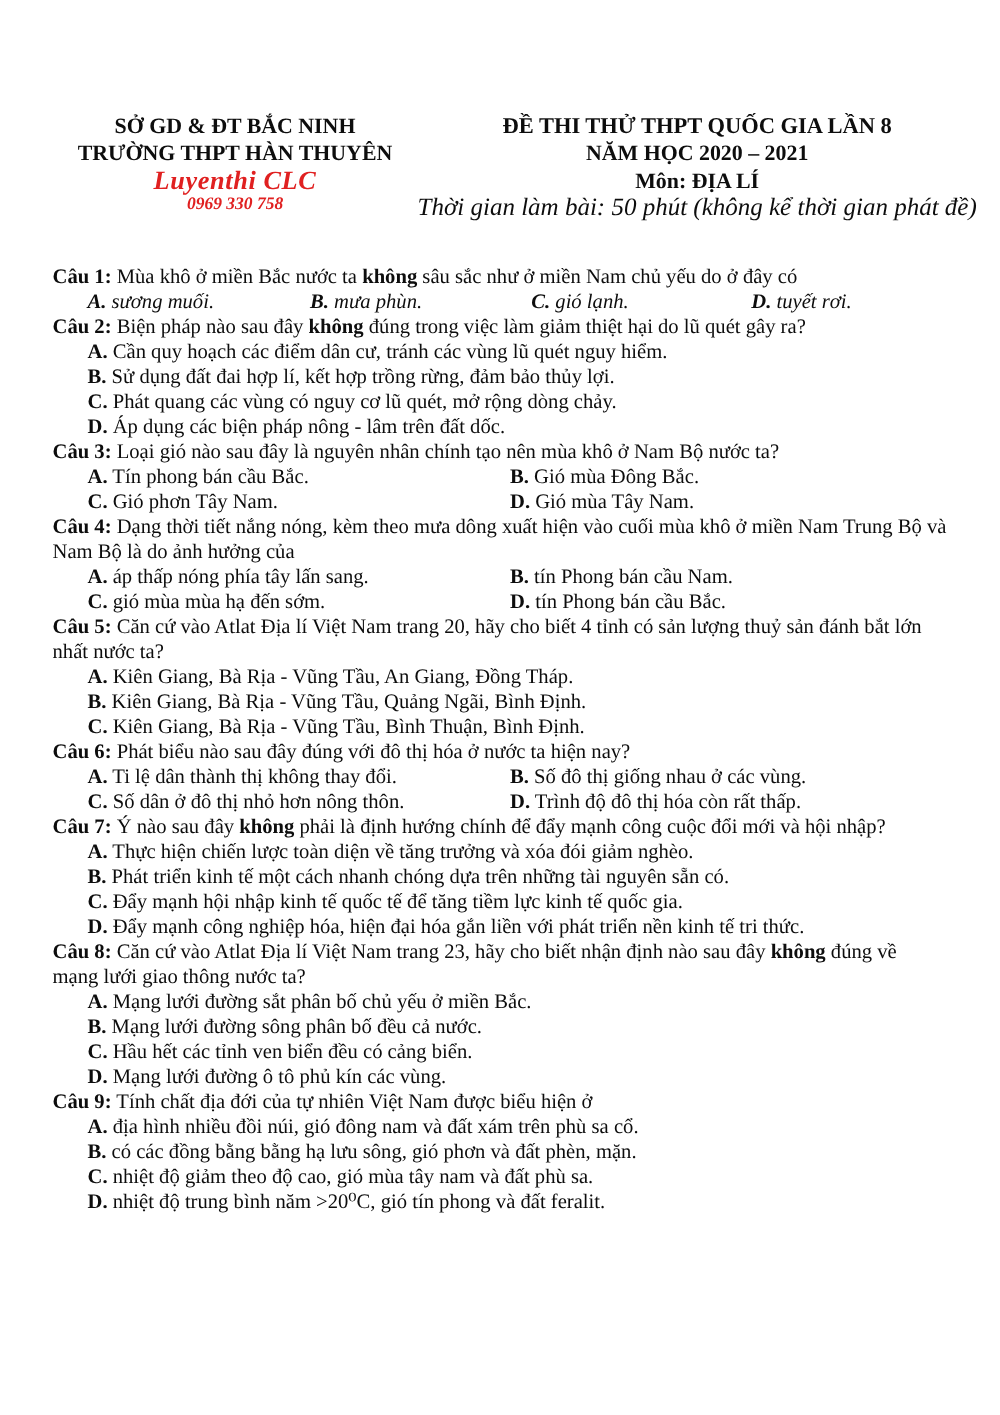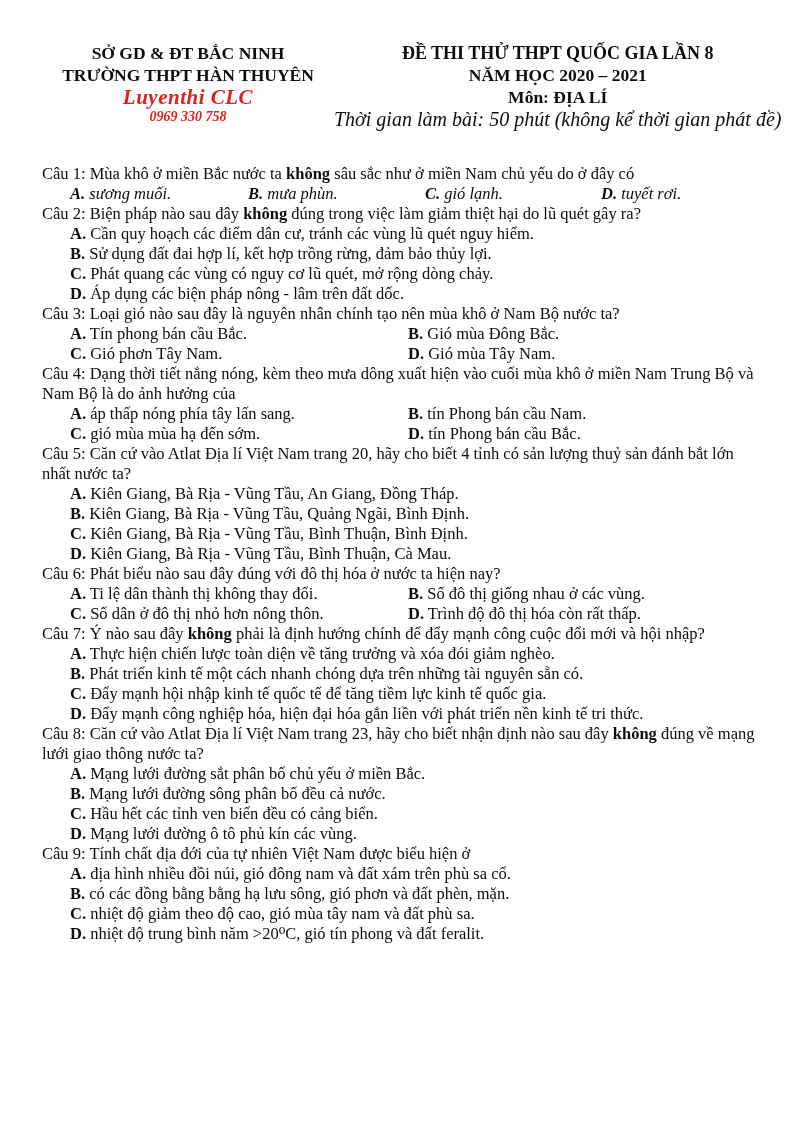--- a/index.html
+++ b/index.html
@@ -11,20 +11,21 @@
     width: 800px;
     height: 1132px;
     overflow: hidden;
     font-family: "Liberation Serif", "DejaVu Serif", serif;
     color: #0d0d0d;
   }
   .page {
     padding: 42px 42px 0 42px;
     box-sizing: border-box;
     width: 800px;
+    margin-top: 47px;
   }
   
   header.doc-header {
     display: flex;
     align-items: flex-start;
     margin-bottom: 34px;
   }
   .h-left {
     width: 292px;
     text-align: center;
@@ -69,21 +70,21 @@
     font-size: 20px;
     line-height: 22px;
     white-space: nowrap;
   }
   
   .questions {
     font-size: 16.5px;
     line-height: 20px;
   }
   .stem { padding: 0; }
-  .stem .qlabel { font-weight: normal; }
+  .stem .qlabel { font-weight: bold; }
   .options { padding-left: 28px; }
   .options.inline4 {
     display: grid;
     grid-template-columns: 178px 177px 176px 1fr;
     font-style: italic;
   }
   .options.cols2 {
     display: grid;
     grid-template-columns: 338px 1fr;
   }
@@ -146,21 +147,20 @@
           <div class="option"><b>C.</b> gió mùa mùa hạ đến sớm.</div>
           <div class="option"><b>D.</b> tín Phong bán cầu Bắc.</div>
         </div>
       </div>
       <div class="question">
         <div class="stem"><b class="qlabel">Câu 5:</b> <span>Căn cứ vào Atlat Địa lí Việt Nam trang 20, hãy cho biết 4 tỉnh có sản lượng thuỷ sản đánh bắt lớn nhất nước ta?</span></div>
         <div class="options list">
           <div class="option"><b>A.</b> Kiên Giang, Bà Rịa - Vũng Tầu, An Giang, Đồng Tháp.</div>
           <div class="option"><b>B.</b> Kiên Giang, Bà Rịa - Vũng Tầu, Quảng Ngãi, Bình Định.</div>
           <div class="option"><b>C.</b> Kiên Giang, Bà Rịa - Vũng Tầu, Bình Thuận, Bình Định.</div>
-          <div class="option"><b>D.</b> Kiên Giang, Bà Rịa - Vũng Tầu, Bình Thuận, Cà Mau.</div>
         </div>
       </div>
       <div class="question">
         <div class="stem"><b class="qlabel">Câu 6:</b> <span>Phát biểu nào sau đây đúng với đô thị hóa ở nước ta hiện nay?</span></div>
         <div class="options cols2">
           <div class="option"><b>A.</b> Ti lệ dân thành thị không thay đổi.</div>
           <div class="option"><b>B.</b> Số đô thị giống nhau ở các vùng.</div>
           <div class="option"><b>C.</b> Số dân ở đô thị nhỏ hơn nông thôn.</div>
           <div class="option"><b>D.</b> Trình độ đô thị hóa còn rất thấp.</div>
         </div>

